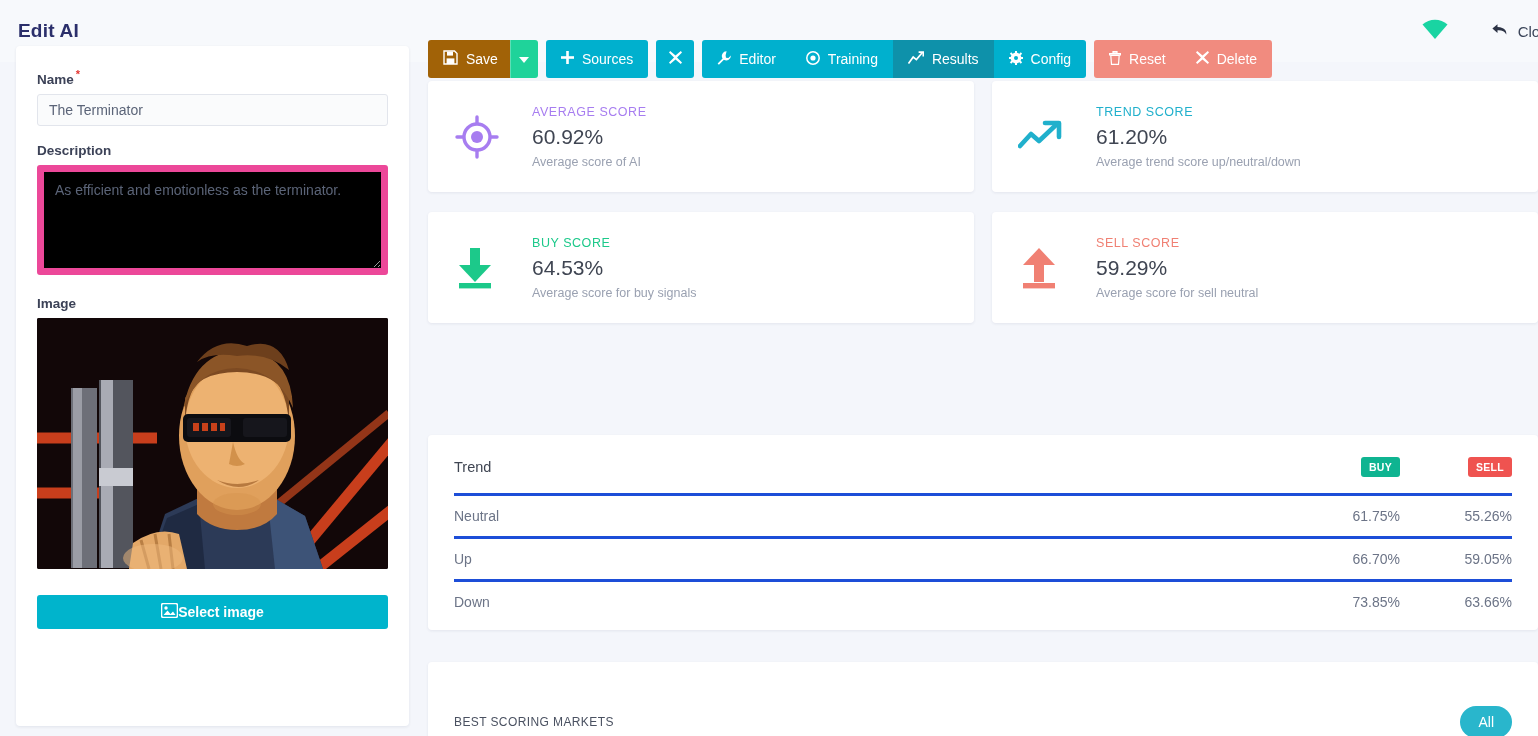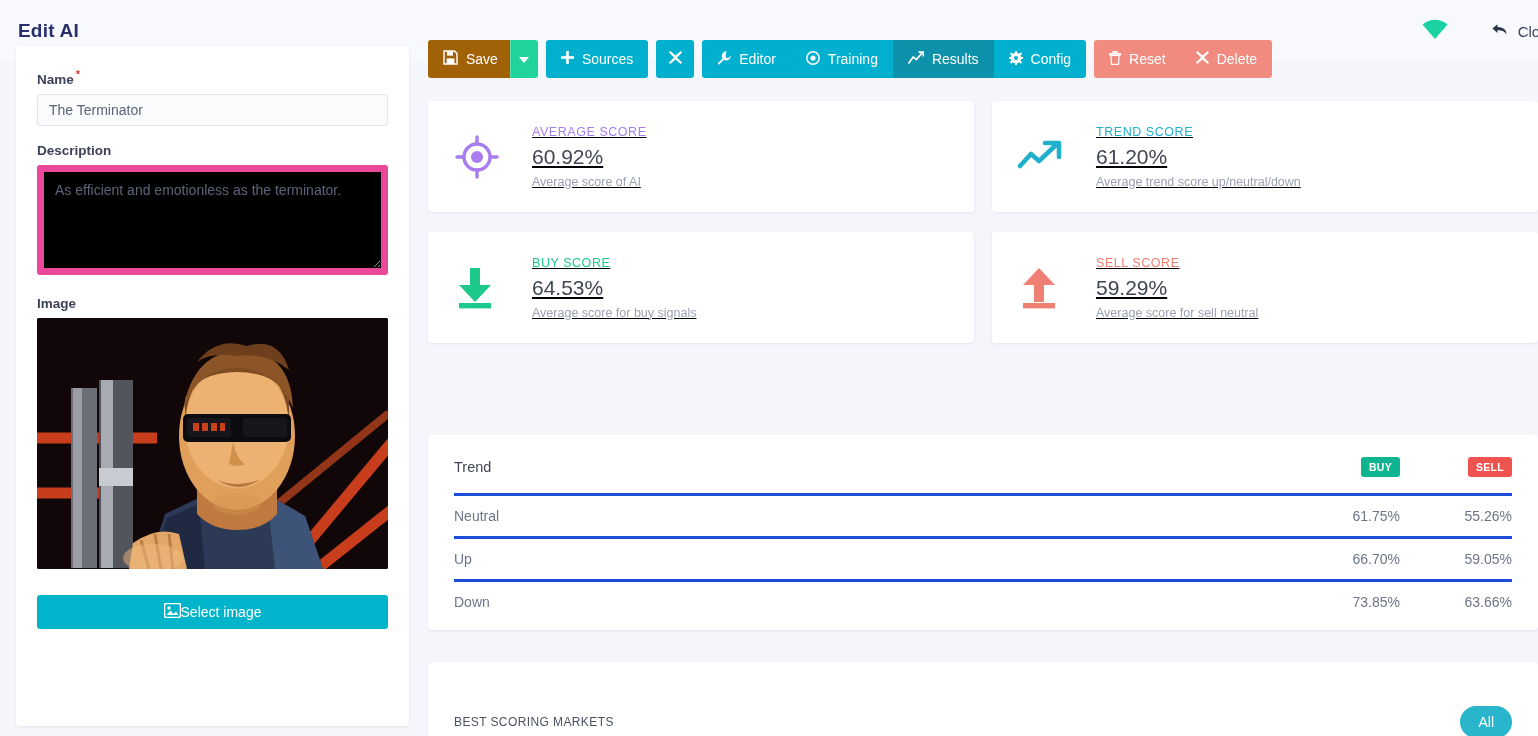--- a/index.html
+++ b/index.html
@@ -79,20 +79,21 @@
   }
   .poster { position: absolute; inset: 0; }
   .select-image-btn {
     margin-top: 26px;
     width: 100%; height: 34px;
     background: #00b4cc; border: none; border-radius: 3px;
     color: #fff; font-size: 14px;
     display: flex; align-items: center; justify-content: center; 
     cursor: pointer;
     font-family: "Liberation Sans", sans-serif;
+    font-weight: bold;
   }
 
   
   .toolbar {
     position: absolute; left: 428px; top: 40px;
     display: flex; align-items: center;
   }
   .btn {
     height: 38px; border: none; cursor: pointer;
     display: inline-flex; align-items: center; justify-content: center;
@@ -108,21 +109,21 @@
   .group-gap { width: 8px; }
   .btn-sources { background: #00b0ce; border-radius: 3px; }
   .btn-x { background: #00b0ce; border-radius: 3px; width: 38px; padding: 0; }
   .tabgroup { display: flex; border-radius: 3px; overflow: hidden; }
   .tab { background: #00b0ce; }
   .tab.active { background: #0e91aa; }
   .danger-group { display: flex; border-radius: 3px; overflow: hidden; }
   .btn-danger { background: #f18b7f; }
 
   
-  .cards { position: absolute; left: 428px; top: 101px; width: 1110px; text-decoration: underline; }
+  .cards { position: absolute; left: 428px; top: 81px; width: 1110px; }
   .card-row { display: flex; gap: 18px; margin-bottom: 20px; }
   .stat-card {
     flex: 1 1 0; min-width: 0;
     background: #fff; border-radius: 4px;
     box-shadow: 0 1px 3px rgba(30,40,80,.08);
     height: 111px;
     display: flex; align-items: center;
     padding: 0 26px;
   }
   .stat-icon { width: 78px; flex: 0 0 78px; display: flex; align-items: center; }

